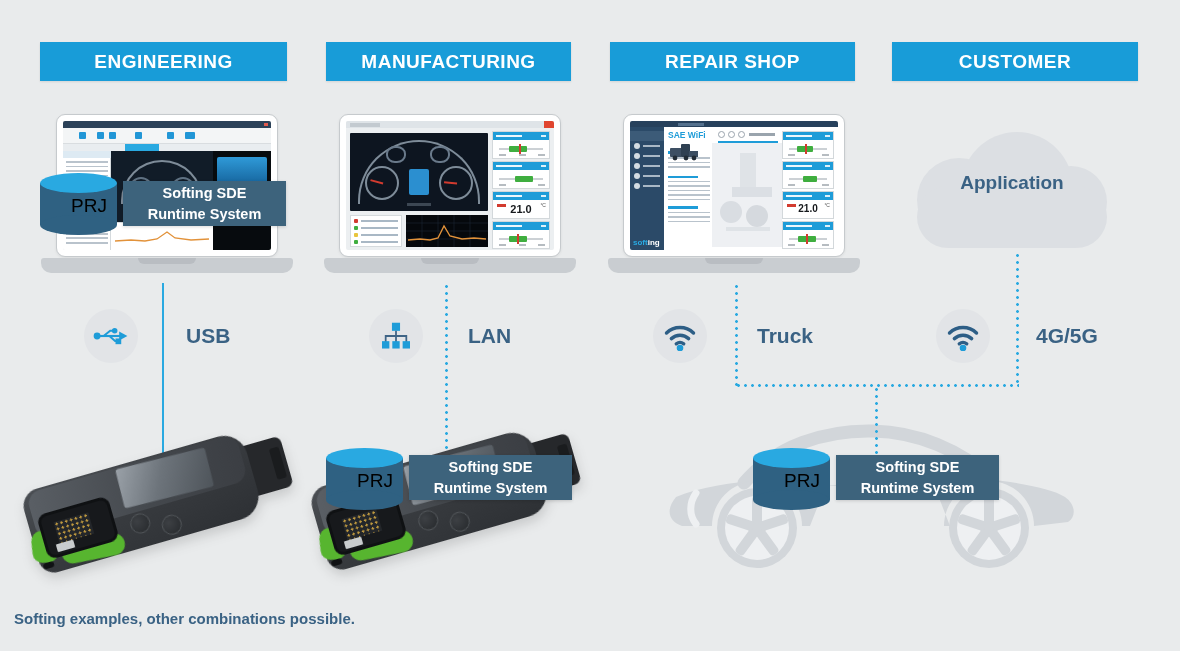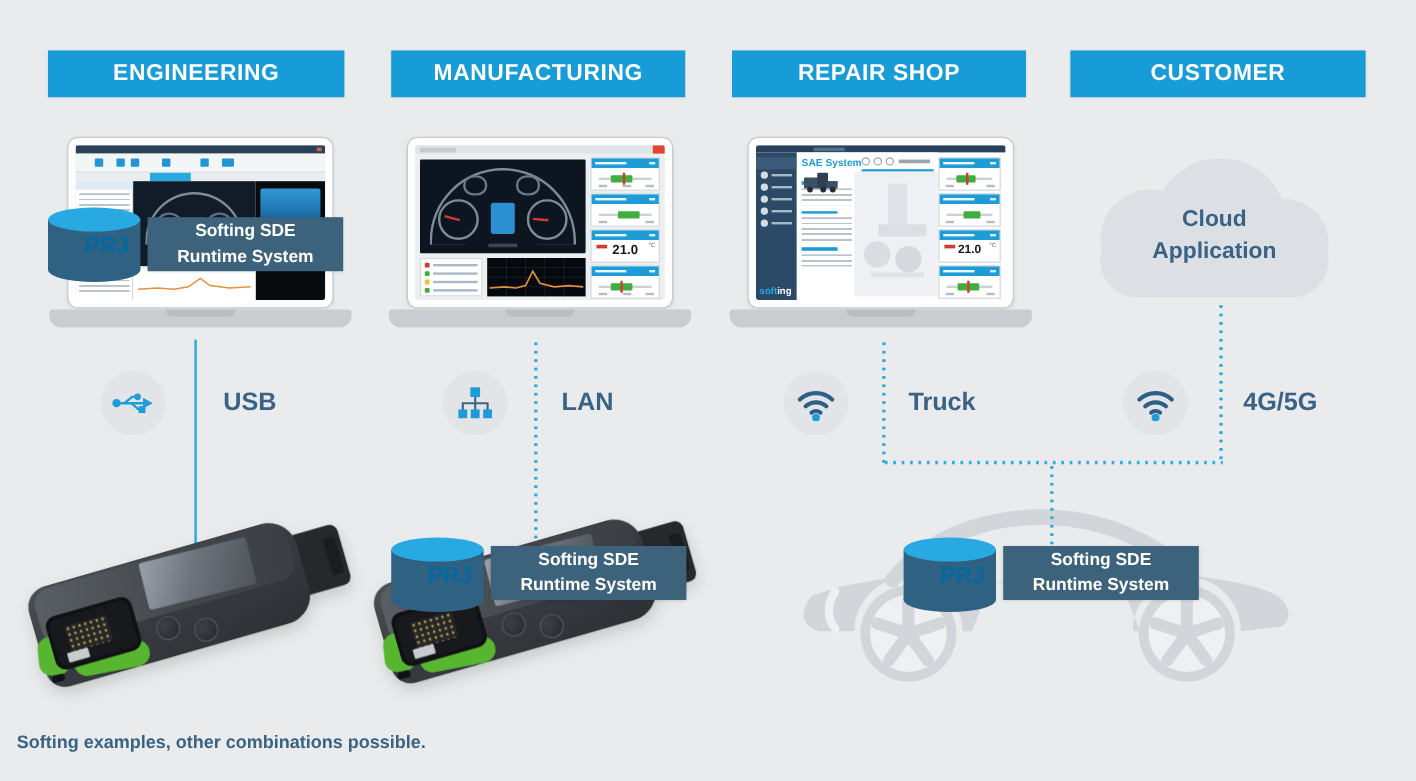--- a/index.html
+++ b/index.html
@@ -29,22 +29,22 @@
 
   .iconcircle{position:absolute;width:54px;height:54px;border-radius:50%;background:#e2e4e7;
               display:flex;align-items:center;justify-content:center;z-index:3}
   .connlabel{position:absolute;font-size:21px;font-weight:600;color:#3a6284;z-index:3;line-height:26px}
 
   
   .cyl{position:absolute;width:77px;height:62px;z-index:6}
   .cyl .top{position:absolute;left:0;top:0;width:77px;height:20px;border-radius:50%;background:#29a9e1}
   .cyl .mid{position:absolute;left:0;top:10px;width:77px;height:42px;background:#2f6182}
   .cyl .bot{position:absolute;left:0;top:42px;width:77px;height:20px;border-radius:50%;background:#2f6182}
-  .cyl .lbl{position:absolute;left:0;top:22px;width:98px;text-align:center;color:#0369a1;
-            font-size:19px;font-weight:700}
+  .cyl .lbl{position:absolute;left:0;top:22px;width:98px;text-align:center;color:#000000;
+            font-size:19px;font-weight:400}
   .rtbox{position:absolute;width:163px;height:45px;background:#3d637c;color:#fff;z-index:6;
          display:flex;flex-direction:column;align-items:center;justify-content:center;
          font-size:14.5px;font-weight:700;line-height:1.4;box-shadow:0 1px 3px rgba(0,0,0,.15)}
 
   
   .cloud{position:absolute;left:917px;top:132px;width:190px;height:116px;z-index:2}
   .cloud i{position:absolute;background:#dcdfe3;border-radius:50%}
   .cloud .base{position:absolute;left:0;top:54px;width:190px;height:62px;background:#dcdfe3;border-radius:31px}
   .cloudtxt{position:absolute;left:0;top:38px;width:100%;text-align:center;color:#3a6284;
             font-size:19px;font-weight:600;line-height:1.4;z-index:3}
@@ -279,21 +279,21 @@
             <span class="sdot"></span>
             <span class="sbar"></span>
           </div>
         <div class="srow">
             <span class="sdot"></span>
             <span class="sbar"></span>
           </div>
         <div class="abs" style="left:3px;bottom:3px;font-size:8px;font-weight:700"><span style="color:#29a9e1">soft</span><span style="color:#fff">ing</span></div>
       </div>
       <div class="abs" style="left:34px;top:6px;width:118px;height:123px;background:#fff">
-        <div class="abs" style="left:4px;top:3px;font-size:8.5px;font-weight:700;color:#1e9cd8">SAE System</div>
+        <div class="abs" style="left:4px;top:3px;font-size:8.5px;font-weight:700;color:#1e9cd8">SAE WiFi</div>
         <div class="abs" style="left:54px;top:4px;width:7px;height:7px;border:1px solid #9aa4ad;border-radius:50%"></div>
         <div class="abs" style="left:64px;top:4px;width:7px;height:7px;border:1px solid #9aa4ad;border-radius:50%"></div>
         <div class="abs" style="left:74px;top:4px;width:7px;height:7px;border:1px solid #9aa4ad;border-radius:50%"></div>
         <div class="abs" style="left:85px;top:6px;width:26px;height:2.5px;background:#9aa4ad"></div>
         <div class="abs" style="left:54px;top:14px;width:60px;height:2px;background:#1e9cd8"></div>
         <svg class="abs" style="left:4px;top:15px" width="32" height="20">
           <rect x="2" y="6" width="12" height="9" rx="1" fill="#3d4f63"></rect>
           <rect x="13" y="2" width="9" height="13" rx="1" fill="#2f4052"></rect>
           <rect x="21" y="9" width="9" height="6" fill="#3d4f63"></rect>
           <circle cx="7" cy="16" r="2.4" fill="#222c36"></circle>
@@ -356,21 +356,20 @@
   <div class="lbase" style="left:608px;top:258px">
       <div class="lnotch"></div>
     </div>
 
   <div class="cloud">
     <i style="left:0;top:26px;width:84px;height:84px"></i>
     <i style="left:44px;top:0;width:112px;height:112px"></i>
     <i style="left:118px;top:34px;width:72px;height:72px"></i>
     <div class="base"></div>
     <div class="cloudtxt">
-      <div>Cloud</div>
       <div>Application</div>
     </div>
   </div>
 
   <div class="iconcircle" style="left:84px;top:309px">
     <svg width="36" height="24" viewBox="0 0 44 28">
       <circle cx="5" cy="14" r="4.2" fill="#1e9cd8"></circle>
       <path d="M5 14 H33" stroke="#1e9cd8" stroke-width="2.6"></path>
       <path d="M32 8.5 L42 14 L32 19.5 Z" fill="#1e9cd8"></path>
       <path d="M13 14 L21 7.5 H25" stroke="#1e9cd8" stroke-width="2.4" fill="none"></path>

